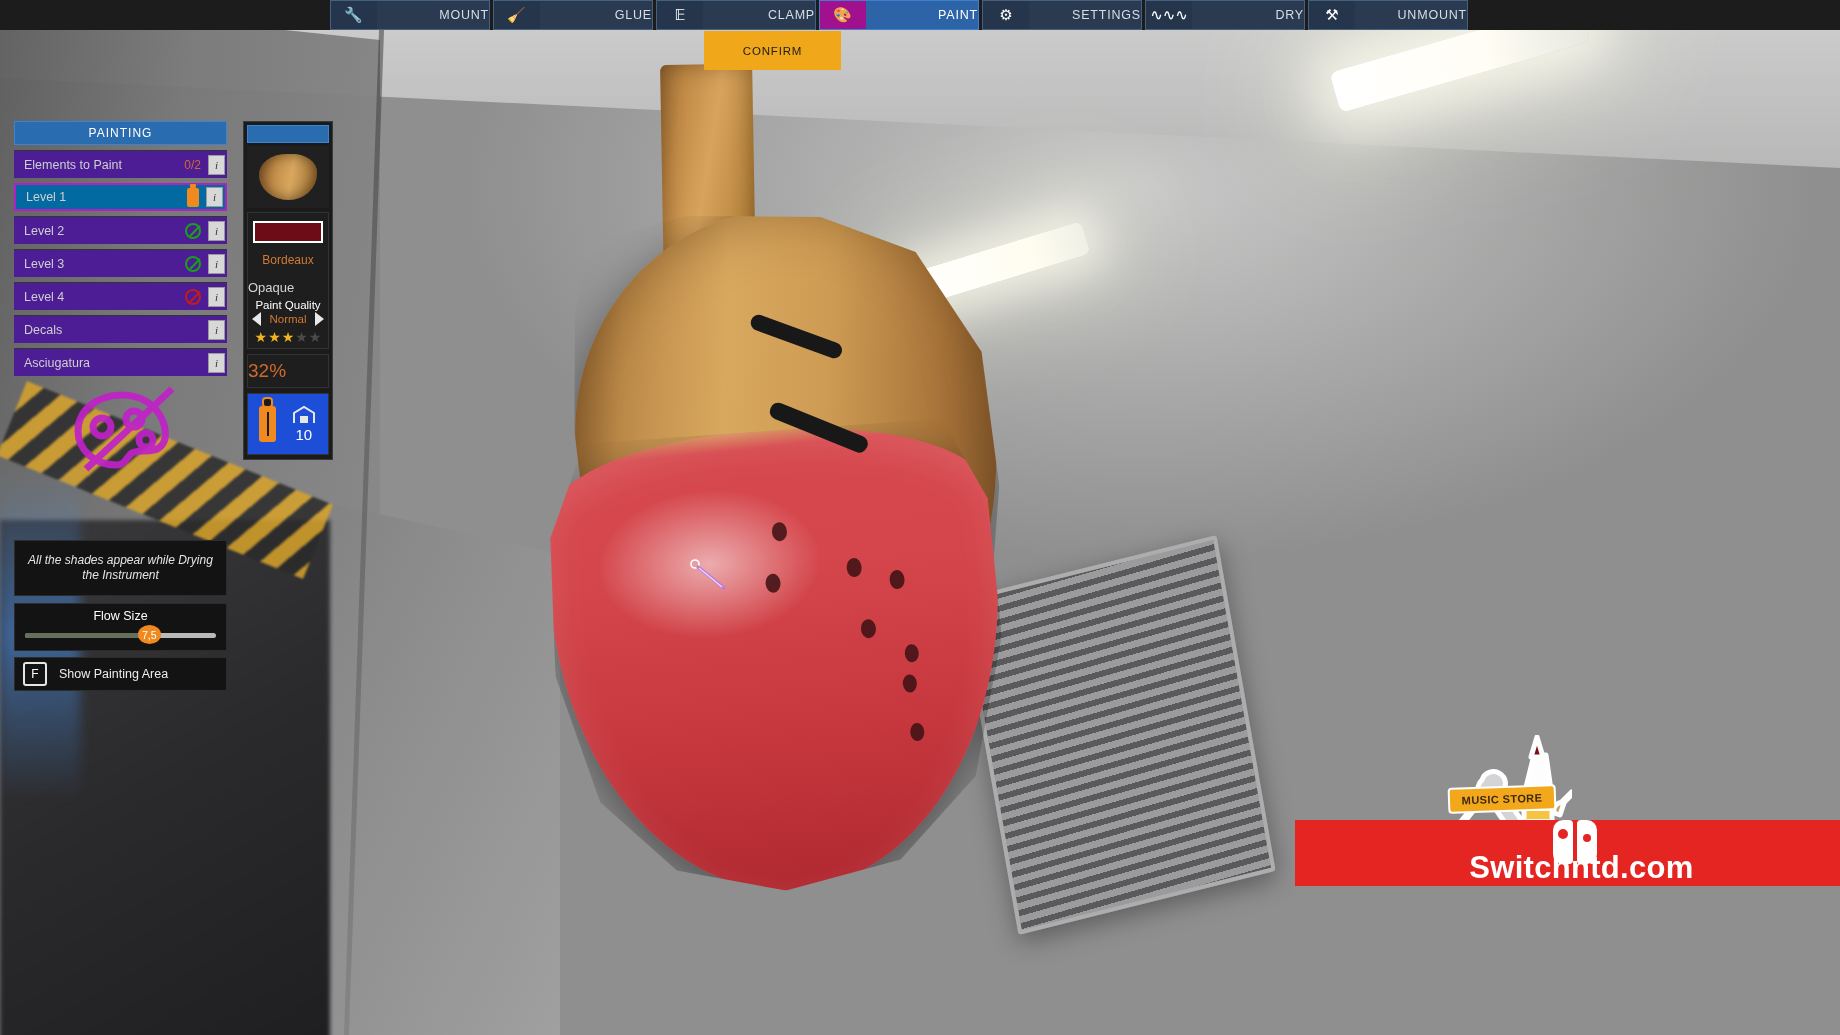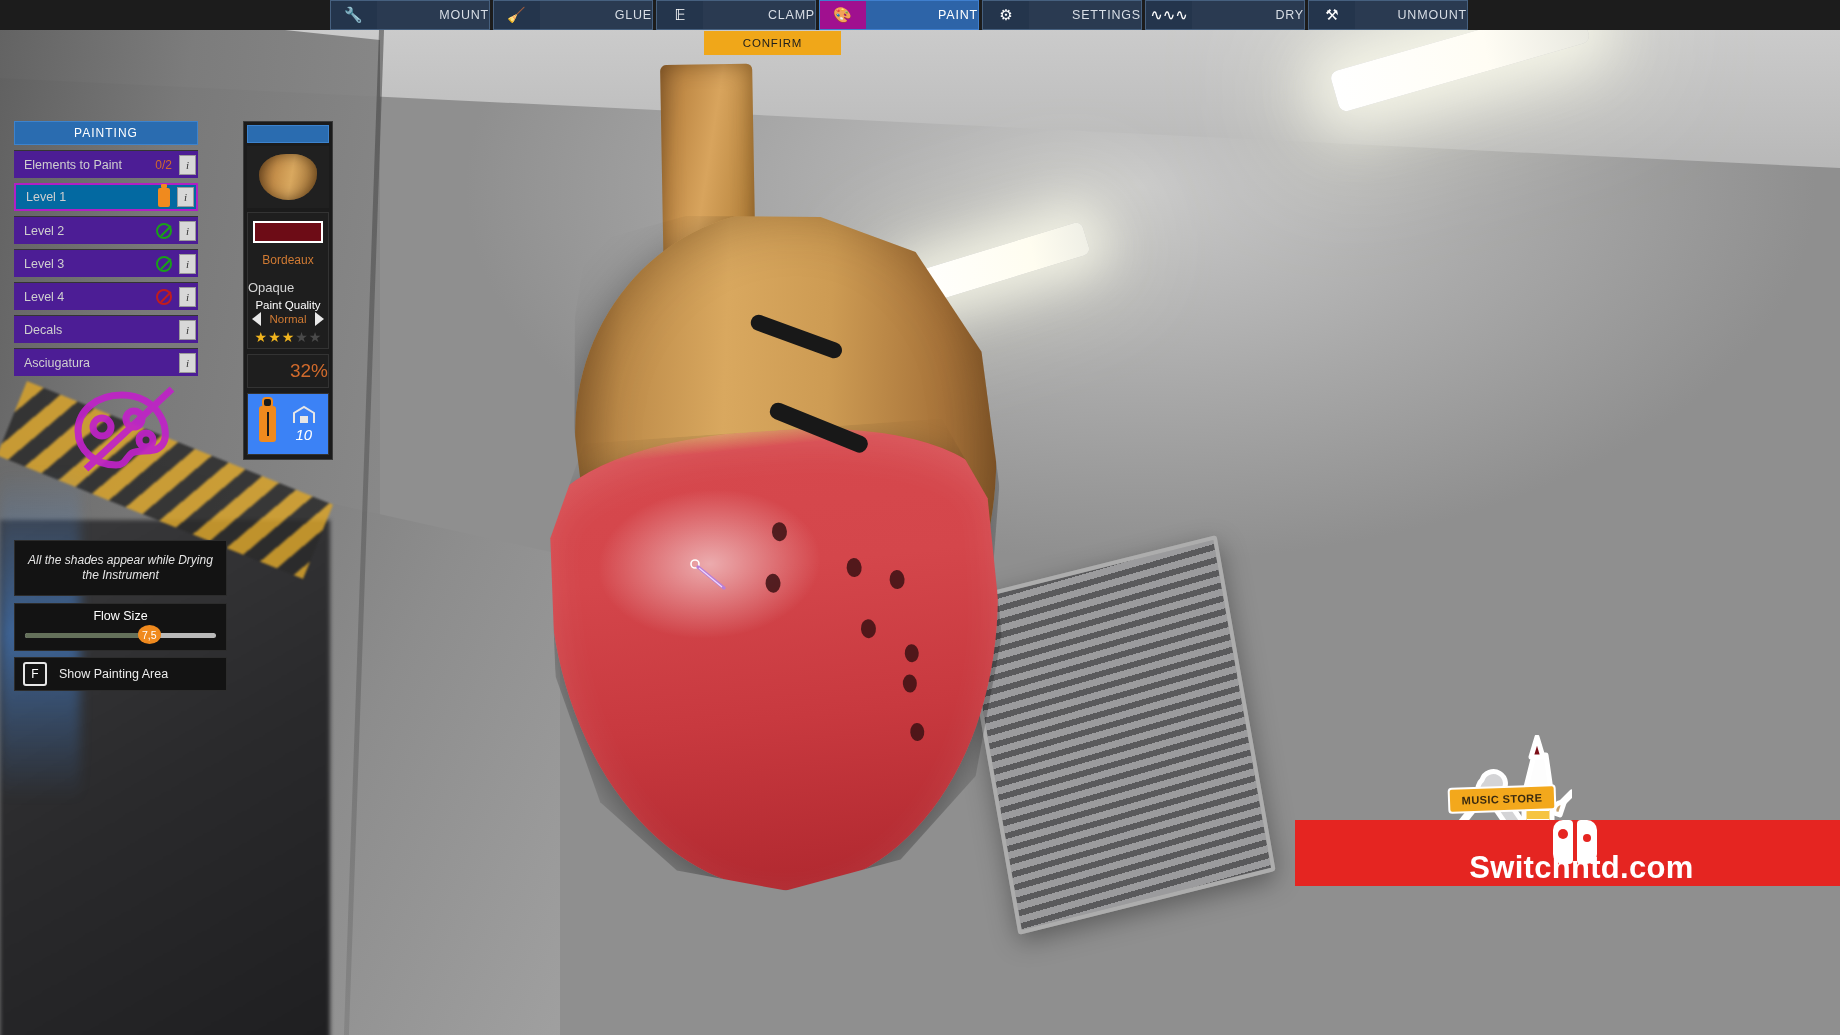--- a/index.html
+++ b/index.html
@@ -82,26 +82,26 @@
   .topbar-spacer { width:330px; flex: 0 0 330px; }
   .tab { position:relative; display:flex; align-items:center; height:30px; margin-right:3px;
     background:#2a3a51; border:1px solid #46607f; cursor:pointer; }
   .tab .tab-ico { width:46px; height:28px; display:flex; align-items:center; justify-content:center;
     background:#24354c; color:#fff; font-size:15px; }
   .tab .tab-lbl { width:112px; text-align:right; color:#d8dee6; font-size:12.5px;
     letter-spacing:.8px; }
   .tab.active { background:#2d64a8; border-color:#3f7fce; }
   .tab.active .tab-ico { background:#a0108f; }
   .tab.active .tab-lbl { color:#ffffff; }
-  .confirm-btn { position:absolute; left:704px; top:31px; width:137px; height:24px;
+  .confirm-btn { position:absolute; left:704px; top:31px; width:137px; height:39px;
     background:#f0a719; color:#1d1d1d; font-size:11.5px; letter-spacing:.8px;
     display:flex; align-items:center; justify-content:center; cursor:pointer; }
 
   
-  .left-panel { position:absolute; left:14px; top:121px; width:184px; }
+  .left-panel { position:absolute; left:14px; top:121px; width:213px; }
   .panel-title { height:24px; background:#2a6cb0; border:1px solid #3d83cd;
     color:#fff; font-size:12px; letter-spacing:1px; display:flex; align-items:center;
     justify-content:center; }
   .row { position:relative; height:28px; margin-top:5px; background:#4c1d95;
     border-top:1px solid #343434; display:flex; align-items:center; }
   .row .r-label { margin-left:10px; color:#cfcfcf; font-size:12.5px; }
   .row .r-right { margin-left:auto; display:flex; align-items:center; gap:7px; padding-right:2px; }
   .row.sel { border:2px solid #b21fc4; background:#0369a1; }
   .cnt { color:#d06a2c; font-size:12px; }
   .infobtn { width:17px; height:20px; background:#d8d8d8; border:1px solid #9a9a9a;
@@ -165,24 +165,24 @@
   .arrow-l, .arrow-r { width:0; height:0; cursor:pointer; }
   .arrow-l { border-top:7px solid transparent; border-bottom:7px solid transparent;
     border-right:9px solid #e9e9e9; }
   .arrow-r { border-top:7px solid transparent; border-bottom:7px solid transparent;
     border-left:9px solid #e9e9e9; }
   .pq-val { color:#d07a33; font-size:11.5px; }
   .stars { display:flex; justify-content:center; gap:1px; margin-top:4px; }
   .star { font-size:14px; line-height:14px; color:#4a4a4a; }
   .star.on { color:#f0b41e; }
   .pct-box { margin:5px 3px 3px 3px; background:#1e1e1e; border:1px solid #333;
-    height:34px; display:flex; align-items:center; justify-content:flex-end; }
+    height:34px; display:flex; align-items:center; justify-content:flex-start; }
   .pct { color:#d06a2c; font-size:19px; }
-  .stock-box { margin:5px 3px 4px 3px; background:#3b82f6; border:1px solid #333;
-    height:62px; display:flex; align-items:center; justify-content:space-around; padding:0 4px;font-style:italic; }
+  .stock-box { margin:5px 3px 4px 3px; background:#1d4ed8; border:1px solid #333;
+    height:62px; display:flex; align-items:center; justify-content:space-around; padding:0 4px; }
   .can-big { width:17px; height:36px; background:#f08a1e; border-radius:3px; position:relative; }
   .can-big::before { content:""; position:absolute; left:5px; top:-7px; width:7px; height:7px;
     background:#1b1b1b; border-radius:2px; box-shadow: 0 0 0 2px #f08a1e; }
   .can-big::after { content:""; position:absolute; left:8px; top:6px; width:2px; height:24px;
     background:#1b1b1b; }
   .stock-right { display:flex; flex-direction:column; align-items:center; }
   .stock-num { color:#ffffff; font-size:15px; margin-top:1px; }
 
   
   .wm-logo { position:absolute; left:1432px; top:735px; width:140px; height:112px; }

